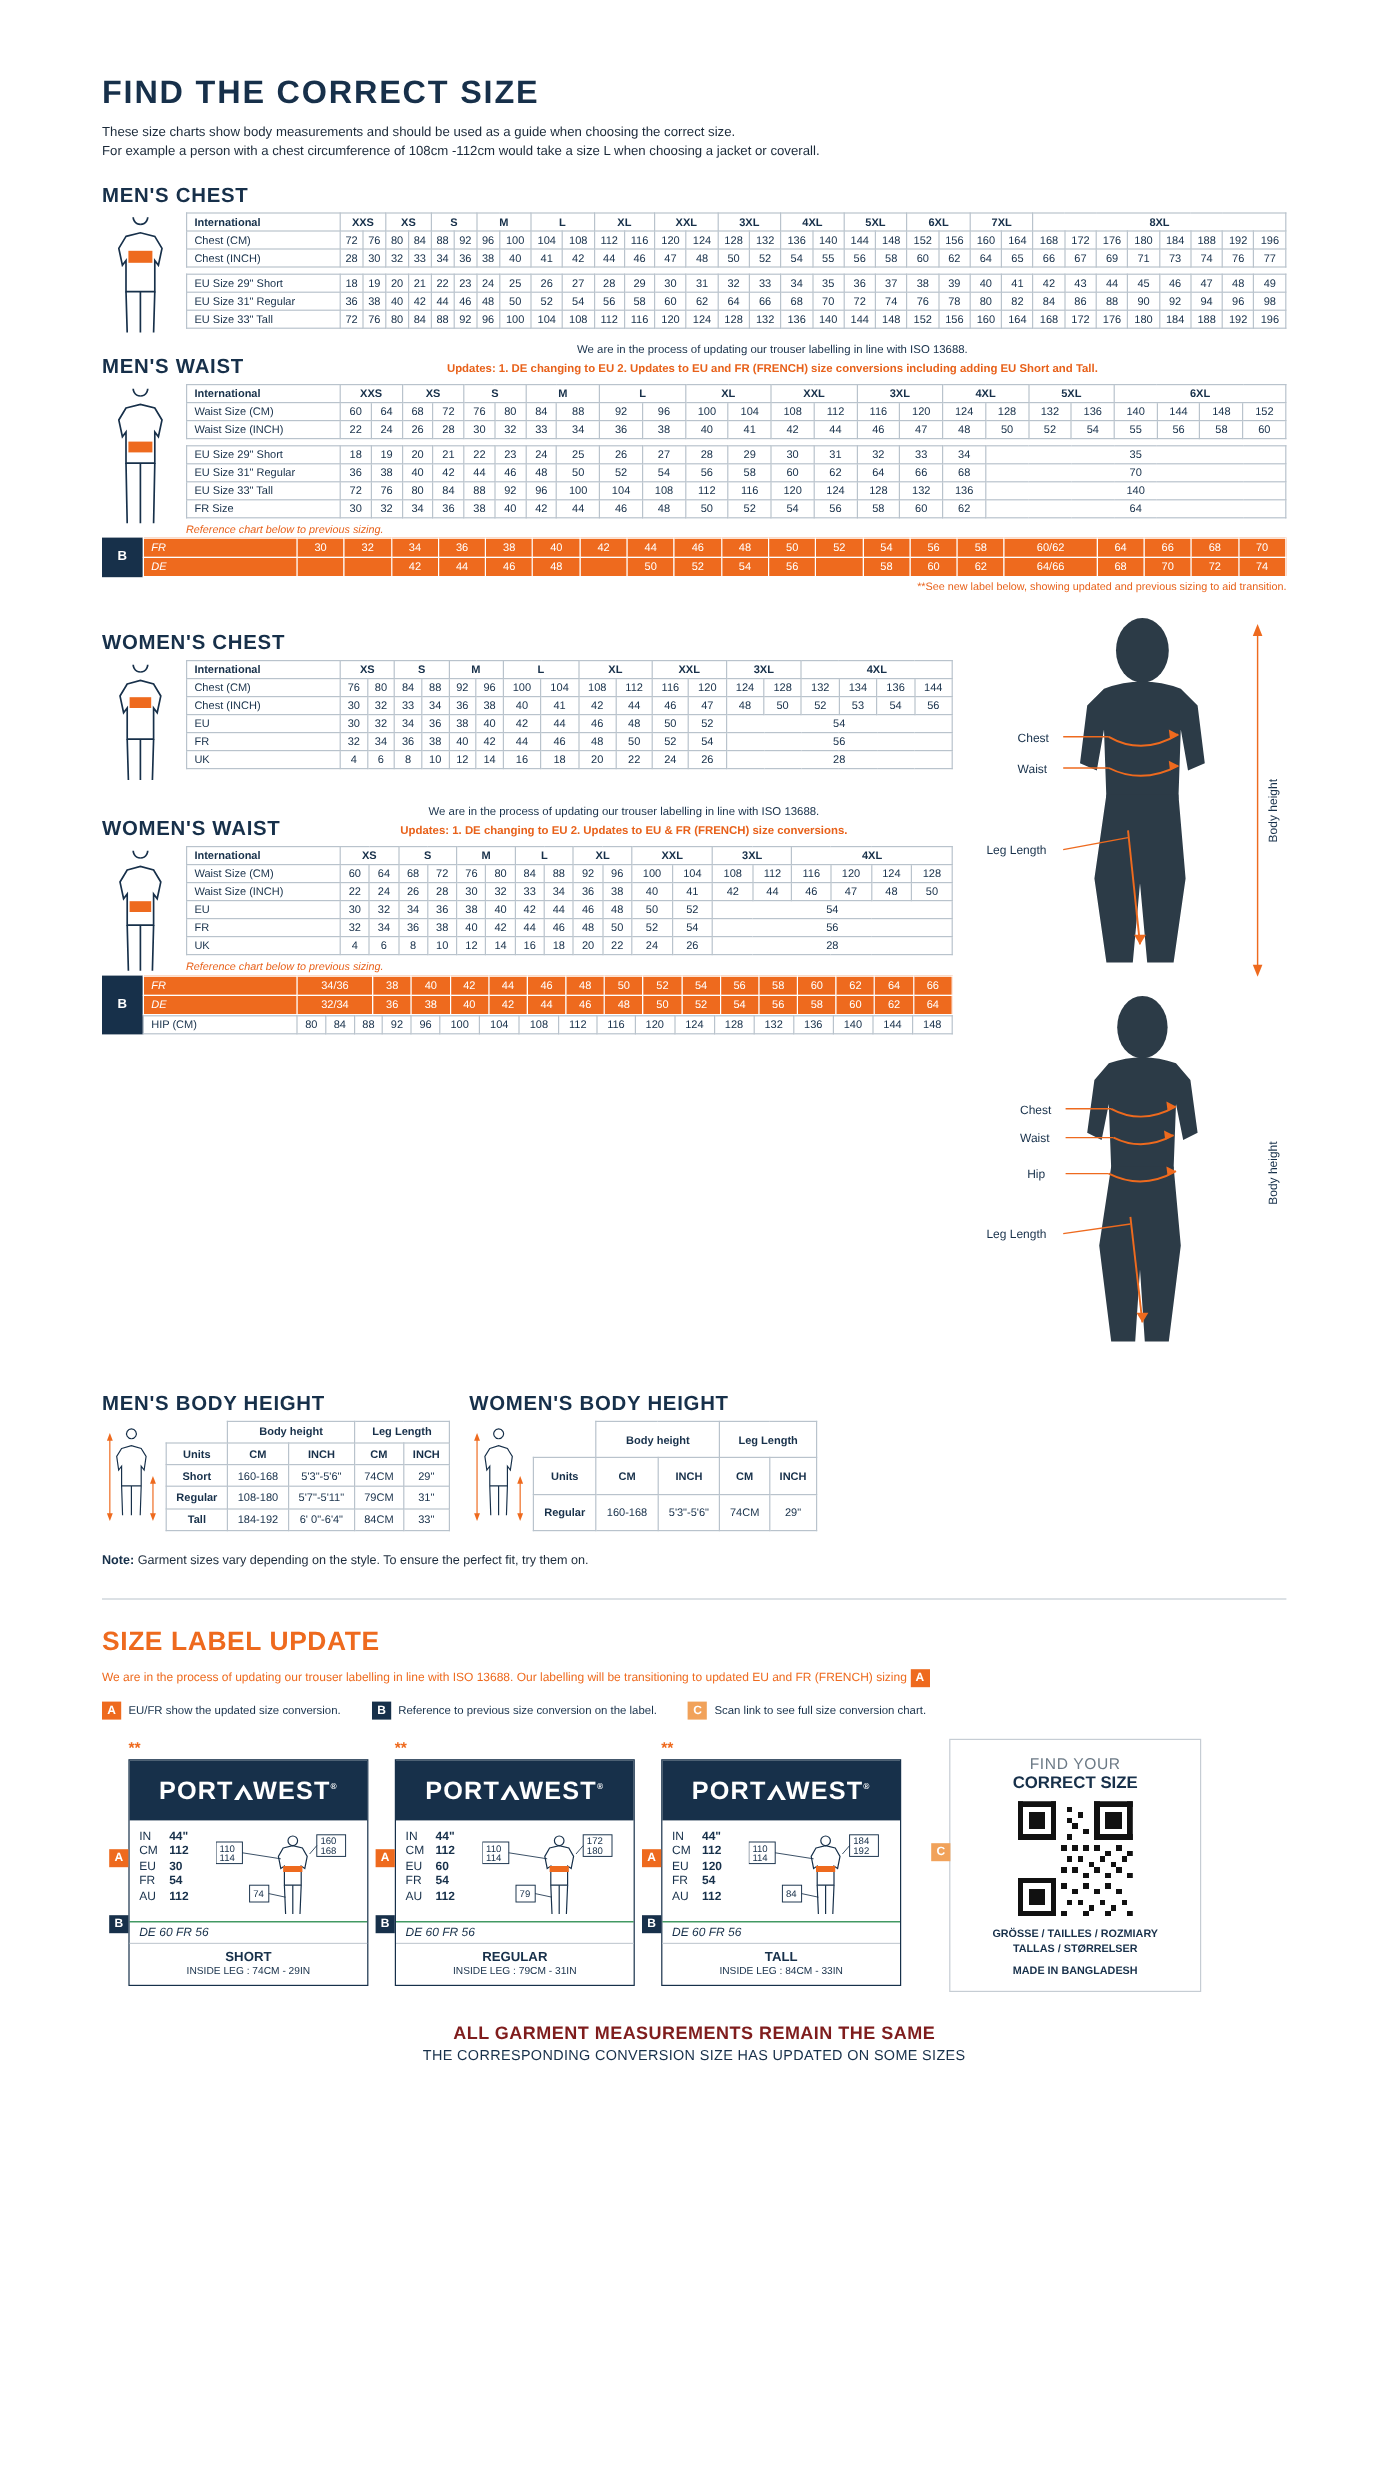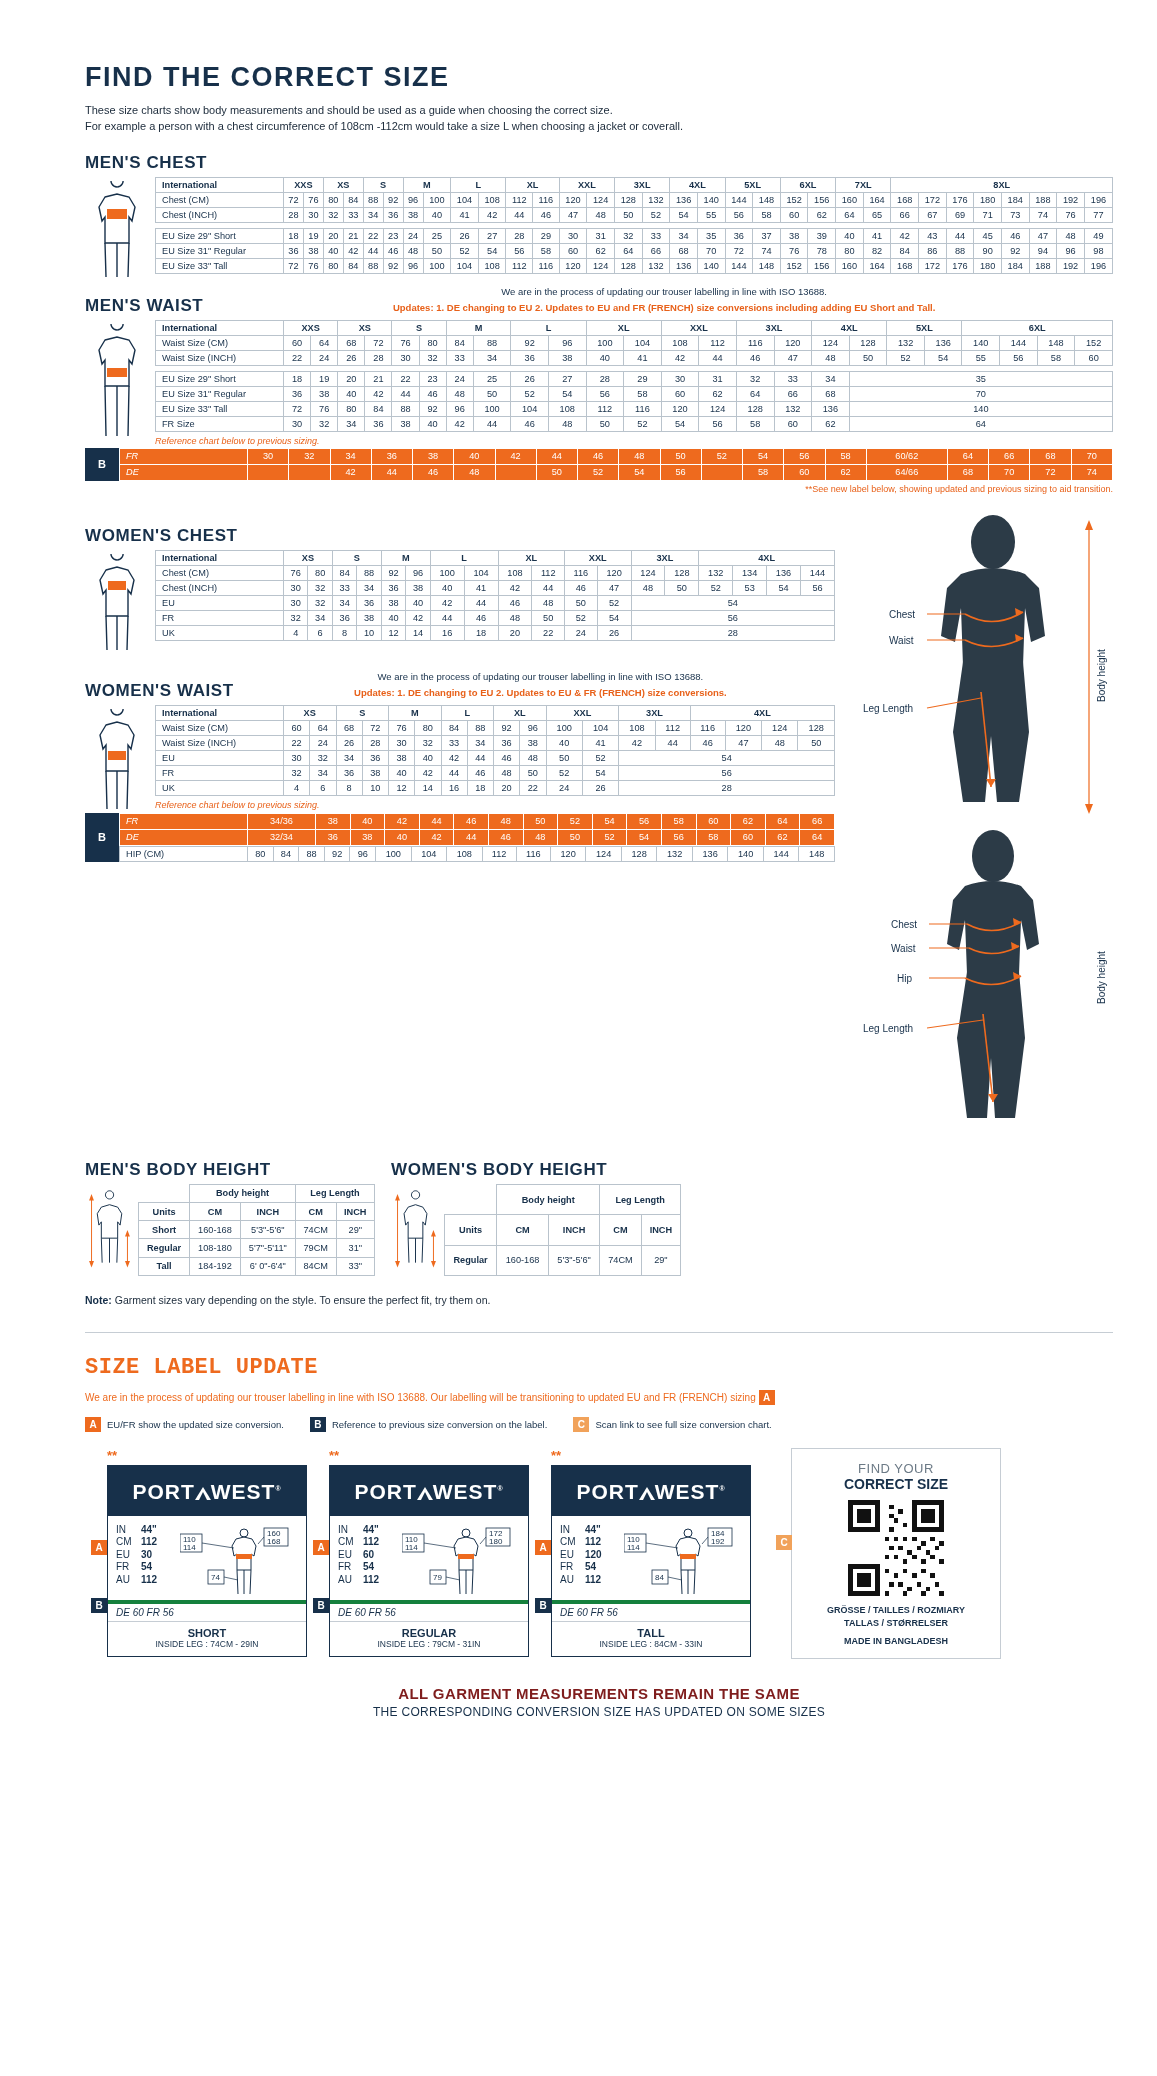--- a/index.html
+++ b/index.html
@@ -3,21 +3,21 @@
 <meta charset="utf-8">
 <style>
   * { box-sizing: border-box; }
   body {
     margin: 0;
     background: #ffffff;
     font-family: "Liberation Sans", sans-serif;
     color: #1b2a3a;
     width: 1157px;
   }
-  .page { width: 1157px; padding: 40px 44px 30px 85px; }
+  .page { width: 1157px; padding: 40px 85px 30px 85px; }
 
   h1.main-title {
     font-size: 27px;
     letter-spacing: 1.5px;
     color: #17304a;
     margin: 22px 0 10px 0;
     font-weight: bold;
   }
   .intro { font-size: 11px; line-height: 1.45; color: #1b2a3a; margin-bottom: 18px; }
 
@@ -79,42 +79,42 @@
     border: 1px solid #b9c3cc; text-align: center; padding: 2px 6px; height: 16px; color: #17304a;
   }
   .bodyheight-table td.hd { font-weight: bold; }
 
   .note-bottom { font-size: 10.5px; margin-top: 18px; color: #1b2a3a; }
   .note-bottom b { color: #17304a; }
 
   hr.sep { border: none; border-top: 1px solid #c6cdd4; margin: 26px 0 22px 0; }
 
   h2.ind { font-size: 22px; color: #17304a; font-weight: bold; letter-spacing: 0.5px; margin: 0; }
-  h2.ind2 { font-size: 22px; color: #ee6a1e; font-weight: bold; letter-spacing: 0.5px; margin: 0 0 10px 0; font-family: Liberation Mono, monospace; }
+  h2.ind2 { font-size: 22px; color: #ee6a1e; font-weight: bold; letter-spacing: 0.5px; margin: 0 0 10px 0; }
 
   .iso-line { font-size: 10px; color: #ee6a1e; margin-bottom: 12px; }
   .legend { display: flex; gap: 26px; font-size: 9.5px; color: #17304a; margin-bottom: 16px; align-items: center; }
   .legend .item { display: flex; align-items: center; gap: 6px; }
   .abadge { display:inline-block; width: 16px; height: 15px; background:#ee6a1e; color:#fff; font-weight:bold; font-size:10px; text-align:center; line-height:15px;}
   .bbadge2 { display:inline-block; width: 16px; height: 15px; background:#17304a; color:#fff; font-weight:bold; font-size:10px; text-align:center; line-height:15px;}
   .cbadge { display:inline-block; width: 16px; height: 15px; background:#f1a25a; color:#fff; font-weight:bold; font-size:10px; text-align:center; line-height:15px;}
 
   .labels-row { display: flex; gap: 22px; align-items: flex-start; }
   .label-card { width: 200px; position: relative; }
   .stars { color: #ee6a1e; font-weight: bold; font-size: 13px; margin-bottom: 2px; }
   .label-box { border: 1px solid #17304a; background: #fff; }
   .label-head { background: #17304a; color: #fff; text-align: center; padding: 14px 0 12px 0; }
   .brand { font-size: 21px; font-weight: bold; letter-spacing: 1px; }
   .label-body { display: flex; padding: 8px 8px 4px 8px; font-size: 10px; }
   .sizecodes { width: 72px; }
   .sizecodes div { display: flex; gap: 5px; line-height: 1.25; }
   .sizecodes .k { width: 20px; color: #17304a; }
   .sizecodes .v { font-weight: bold; color: #17304a; }
   .figbox { flex: 1; position: relative; height: 72px; }
-  .label-prev { border-top: 4px solid #15803d; font-size: 10px; font-style: italic; padding: 3px 8px; color: #17304a; }
+  .label-prev { border-top: 1px solid #15803d; font-size: 10px; font-style: italic; padding: 3px 8px; color: #17304a; }
   .label-foot { border-top: 1px solid #c6cdd4; text-align: center; padding: 5px 2px 7px 2px; }
   .label-foot .lf1 { font-size: 11px; font-weight: bold; color: #17304a; }
   .label-foot .lf2 { font-size: 8.5px; color: #17304a; }
   .side-a { position: absolute; left: -16px; top: 92px; }
   .side-b { position: absolute; left: -16px; bottom: 44px; }
 
   .qr-card { width: 210px; border: 1px solid #c6cdd4; text-align: center; padding: 12px 10px; position: relative; }
   .qr-t1 { font-size: 13px; color: #6c7a86; letter-spacing: 0.5px;}
   .qr-t2 { font-size: 14px; color: #17304a; font-weight: bold; margin-bottom: 8px; }
   .qr-img { width: 96px; height: 96px; margin: 4px auto 8px auto; }

